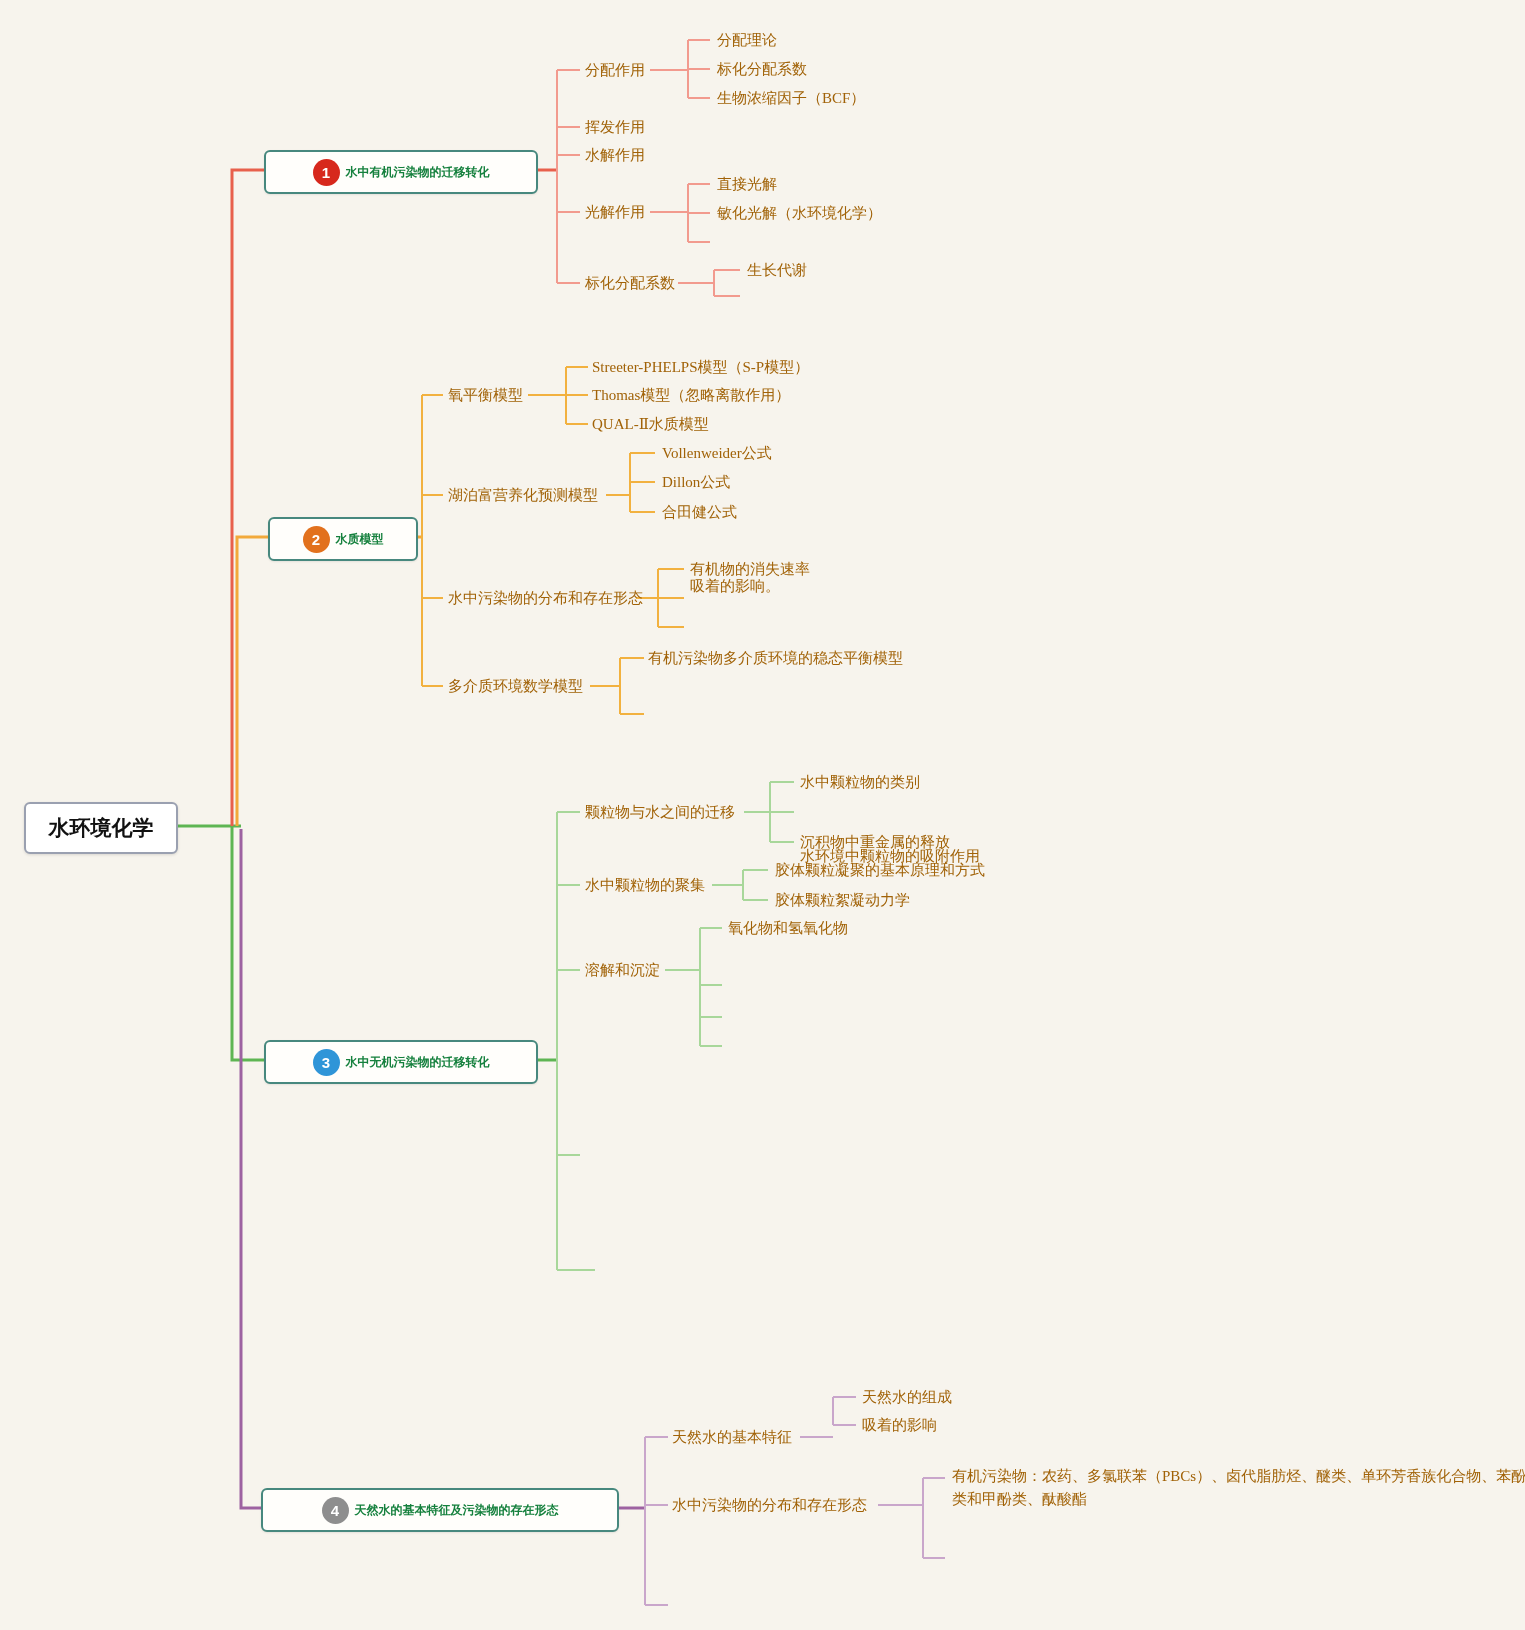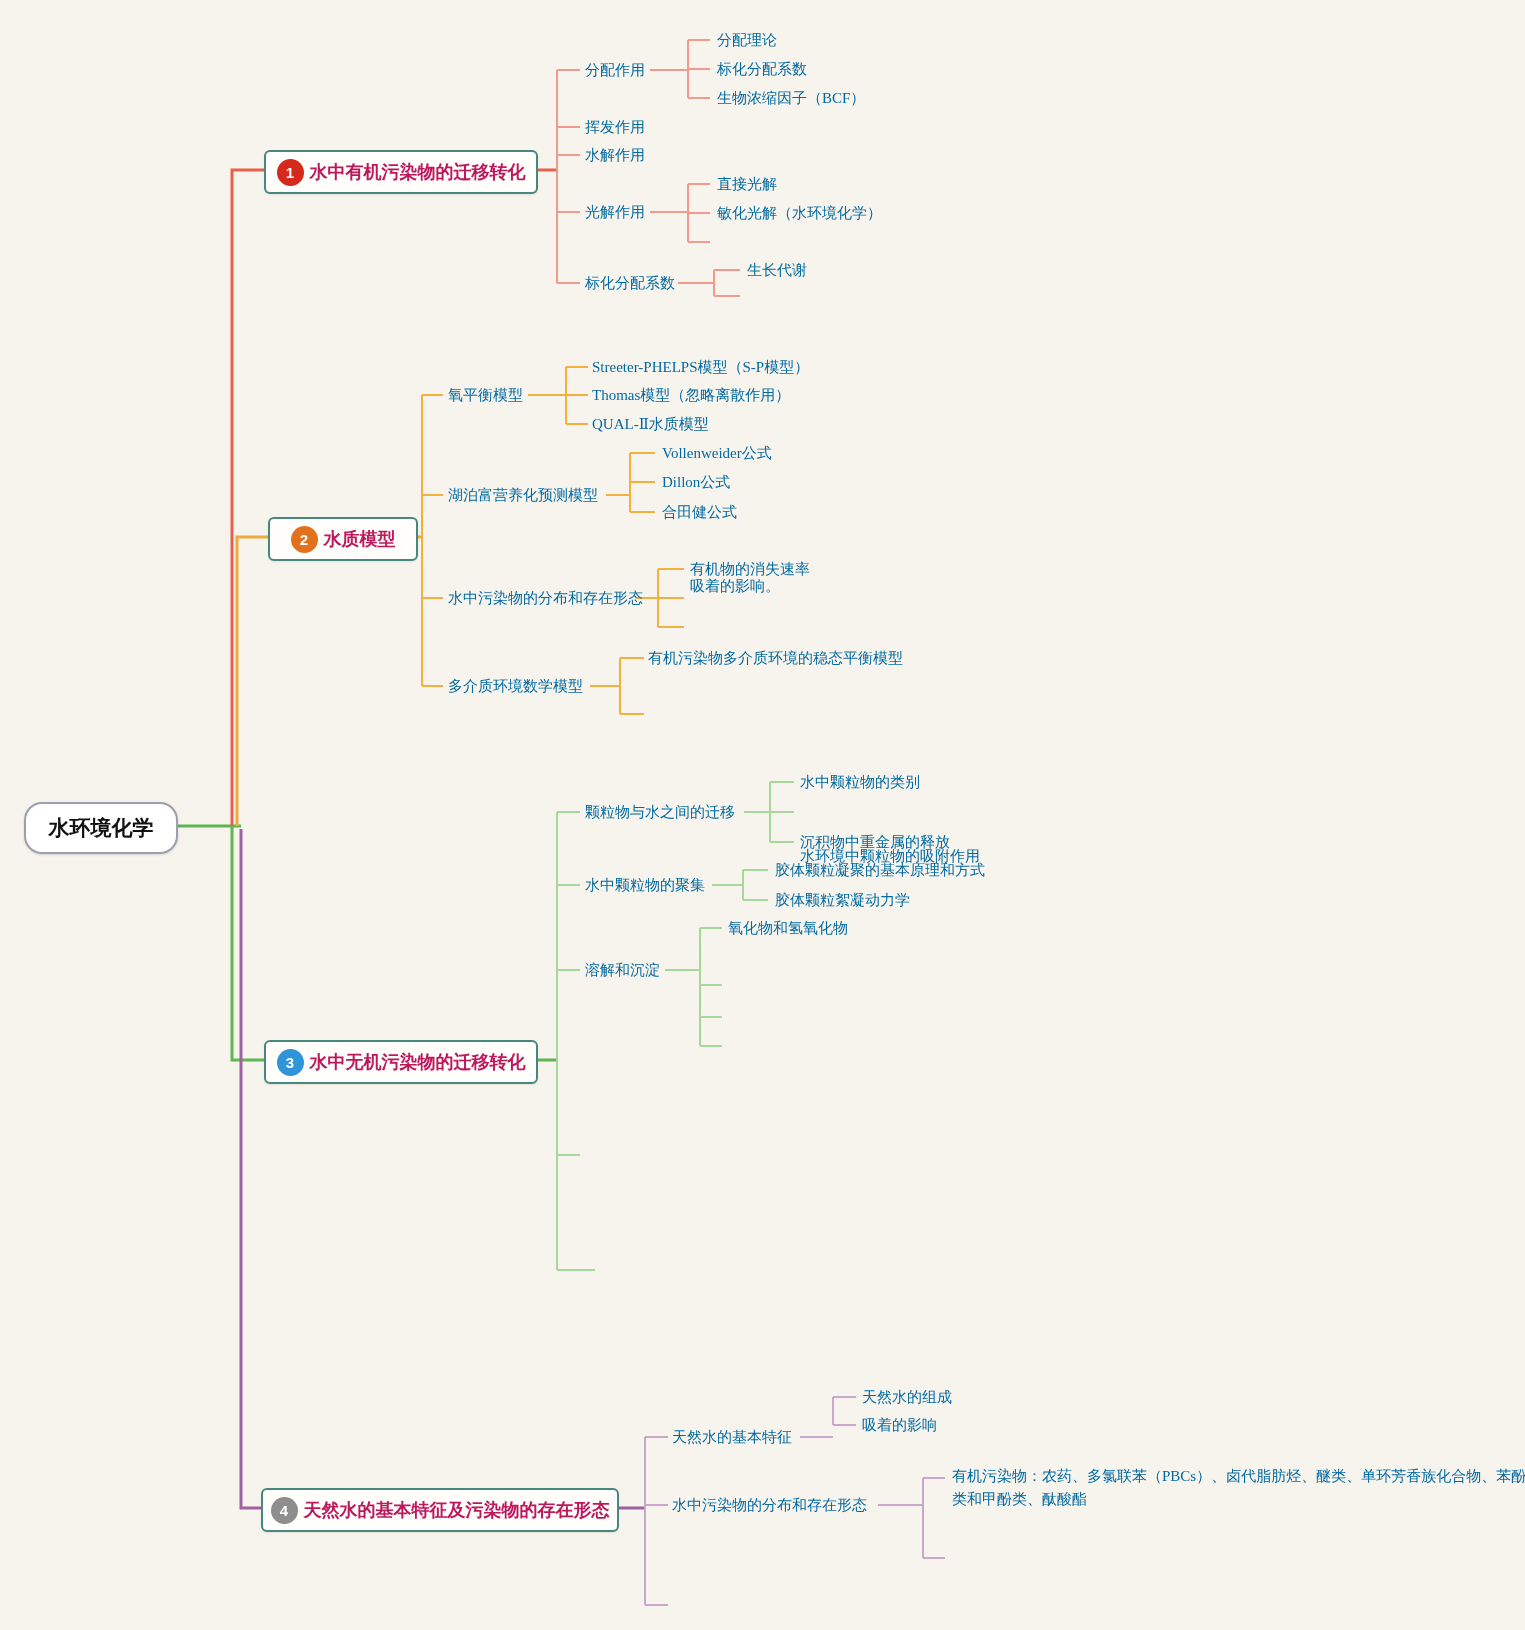--- a/index.html
+++ b/index.html
@@ -1,34 +1,34 @@
 <!DOCTYPE html>
 <html><head>
 <meta charset="utf-8">
 <title>水环境化学</title>
 <style>
   html,body{margin:0;padding:0;background:#f7f4ed;font-family:"Liberation Sans","DejaVu Sans",sans-serif;}
   #canvas{position:relative;width:1525px;height:1630px;background:#f7f4ed;overflow:hidden;}
   #wires{position:absolute;left:0;top:0;width:1525px;height:1630px;}
   .lbl{position:absolute;transform:translateY(-50%);white-space:nowrap;
-       font-family:"Liberation Serif","DejaVu Serif",serif;font-size:15px;color:#0369a1;}
+       font-family:"Liberation Serif","DejaVu Serif",serif;font-size:15px;color:#a16207;}
   .lbl.multiline{white-space:normal;width:575px;line-height:1.5;}
   .node-box{position:absolute;display:flex;align-items:center;justify-content:center;gap:6px;
        background:#fffefb;border:2px solid #47887e;border-radius:6px;height:40px;
        box-shadow:0 1px 2px rgba(0,0,0,0.08);}
-  .node-box .title{font-weight:bold;font-size:18px;color:#be185d;white-space:nowrap;}
+  .node-box .title{font-weight:bold;font-size:12px;color:#15803d;white-space:nowrap;}
   .badge{display:inline-flex;align-items:center;justify-content:center;width:27px;height:27px;
        border-radius:50%;color:#fff;font-weight:bold;font-size:15px;flex:0 0 27px;}
   .badge-1{background:#d7281c;}
   .badge-2{background:#e2711d;}
   .badge-3{background:#2f95d8;}
   .badge-4{background:#8e8e8e;}
   .root-box{position:absolute;left:24px;top:802px;width:150px;height:48px;display:flex;
        align-items:center;justify-content:center;background:#ffffff;border:2px solid #9aa0b0;
-       border-radius:18px;box-shadow:0 1px 3px rgba(0,0,0,0.12);}
+       border-radius:6px;box-shadow:0 1px 3px rgba(0,0,0,0.12);}
   .root-box .title{font-weight:bold;font-size:21px;color:#111;}
 </style>
 </head>
 <body>
 
 <div id="canvas">
 
   <svg id="wires" viewBox="0 0 1525 1630" fill="none" xmlns="http://www.w3.org/2000/svg">
 
     <g stroke="#5eb553" stroke-width="3">

